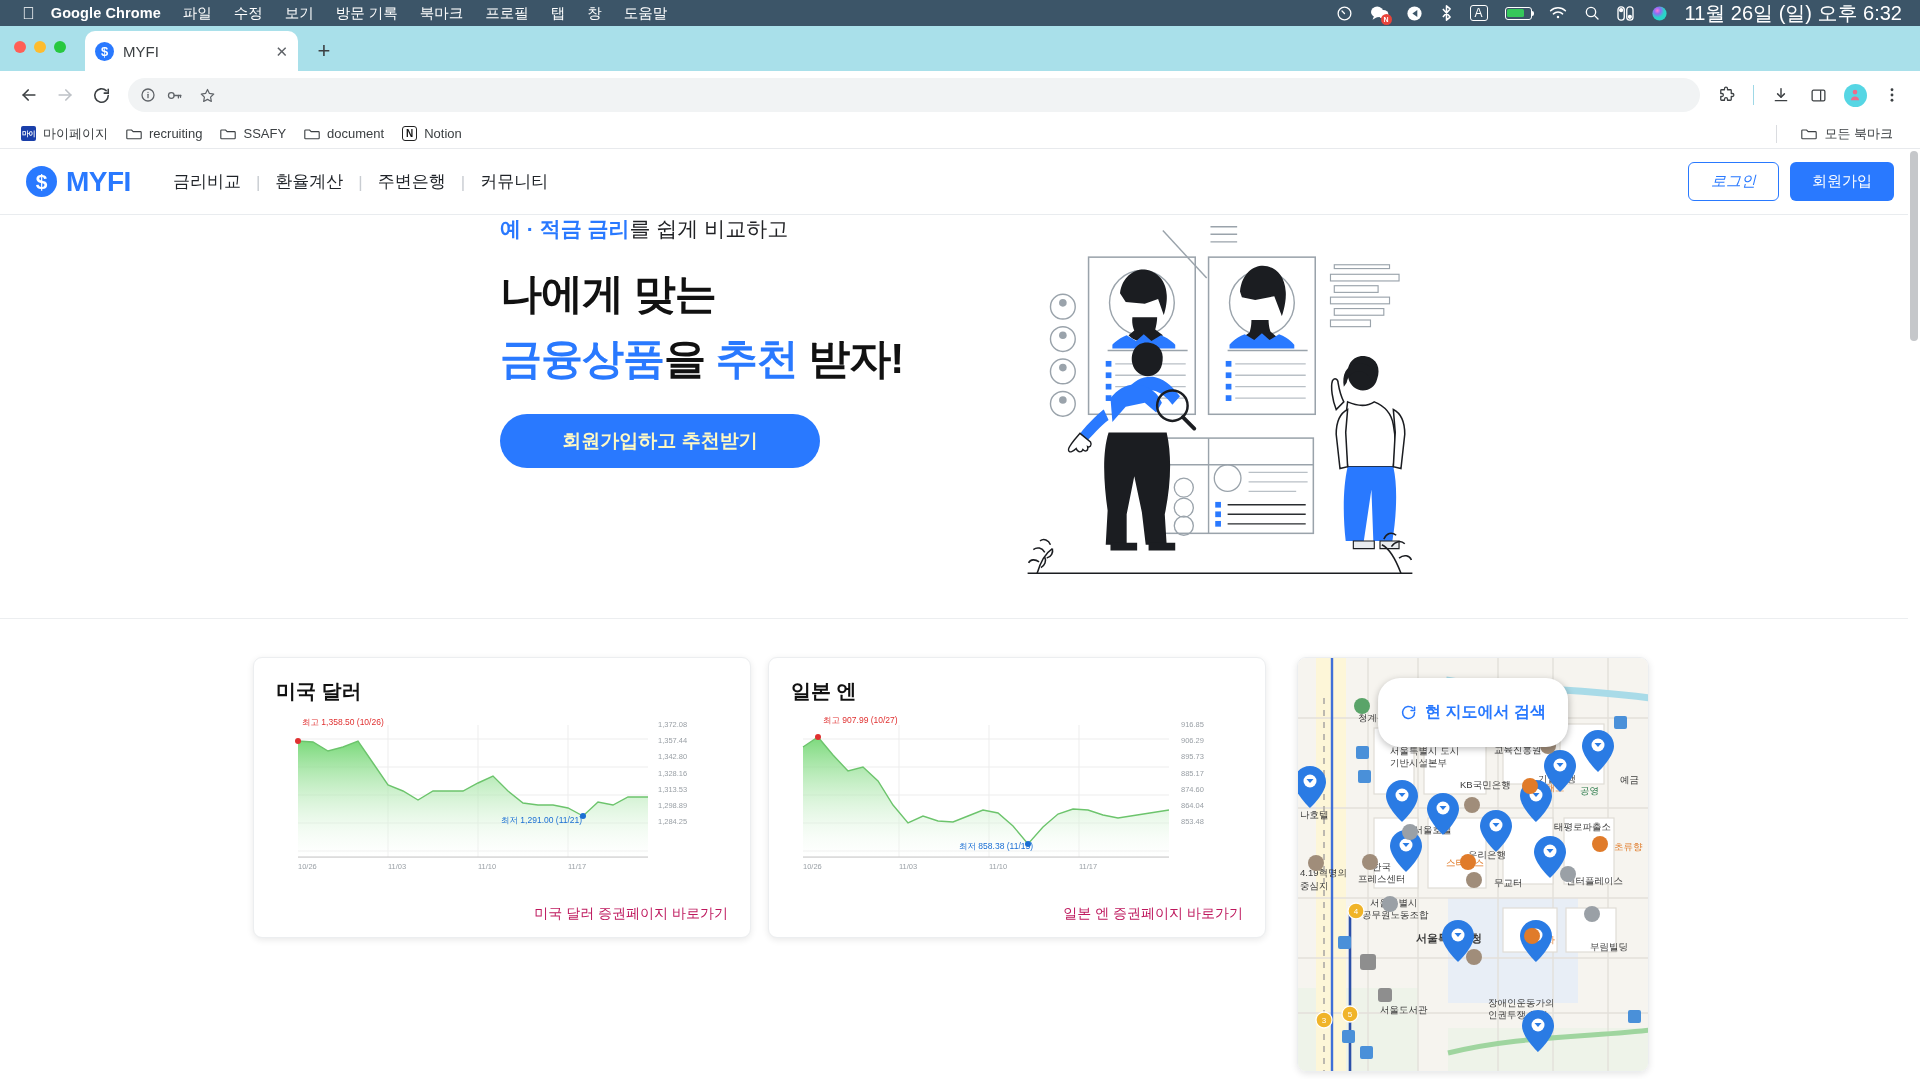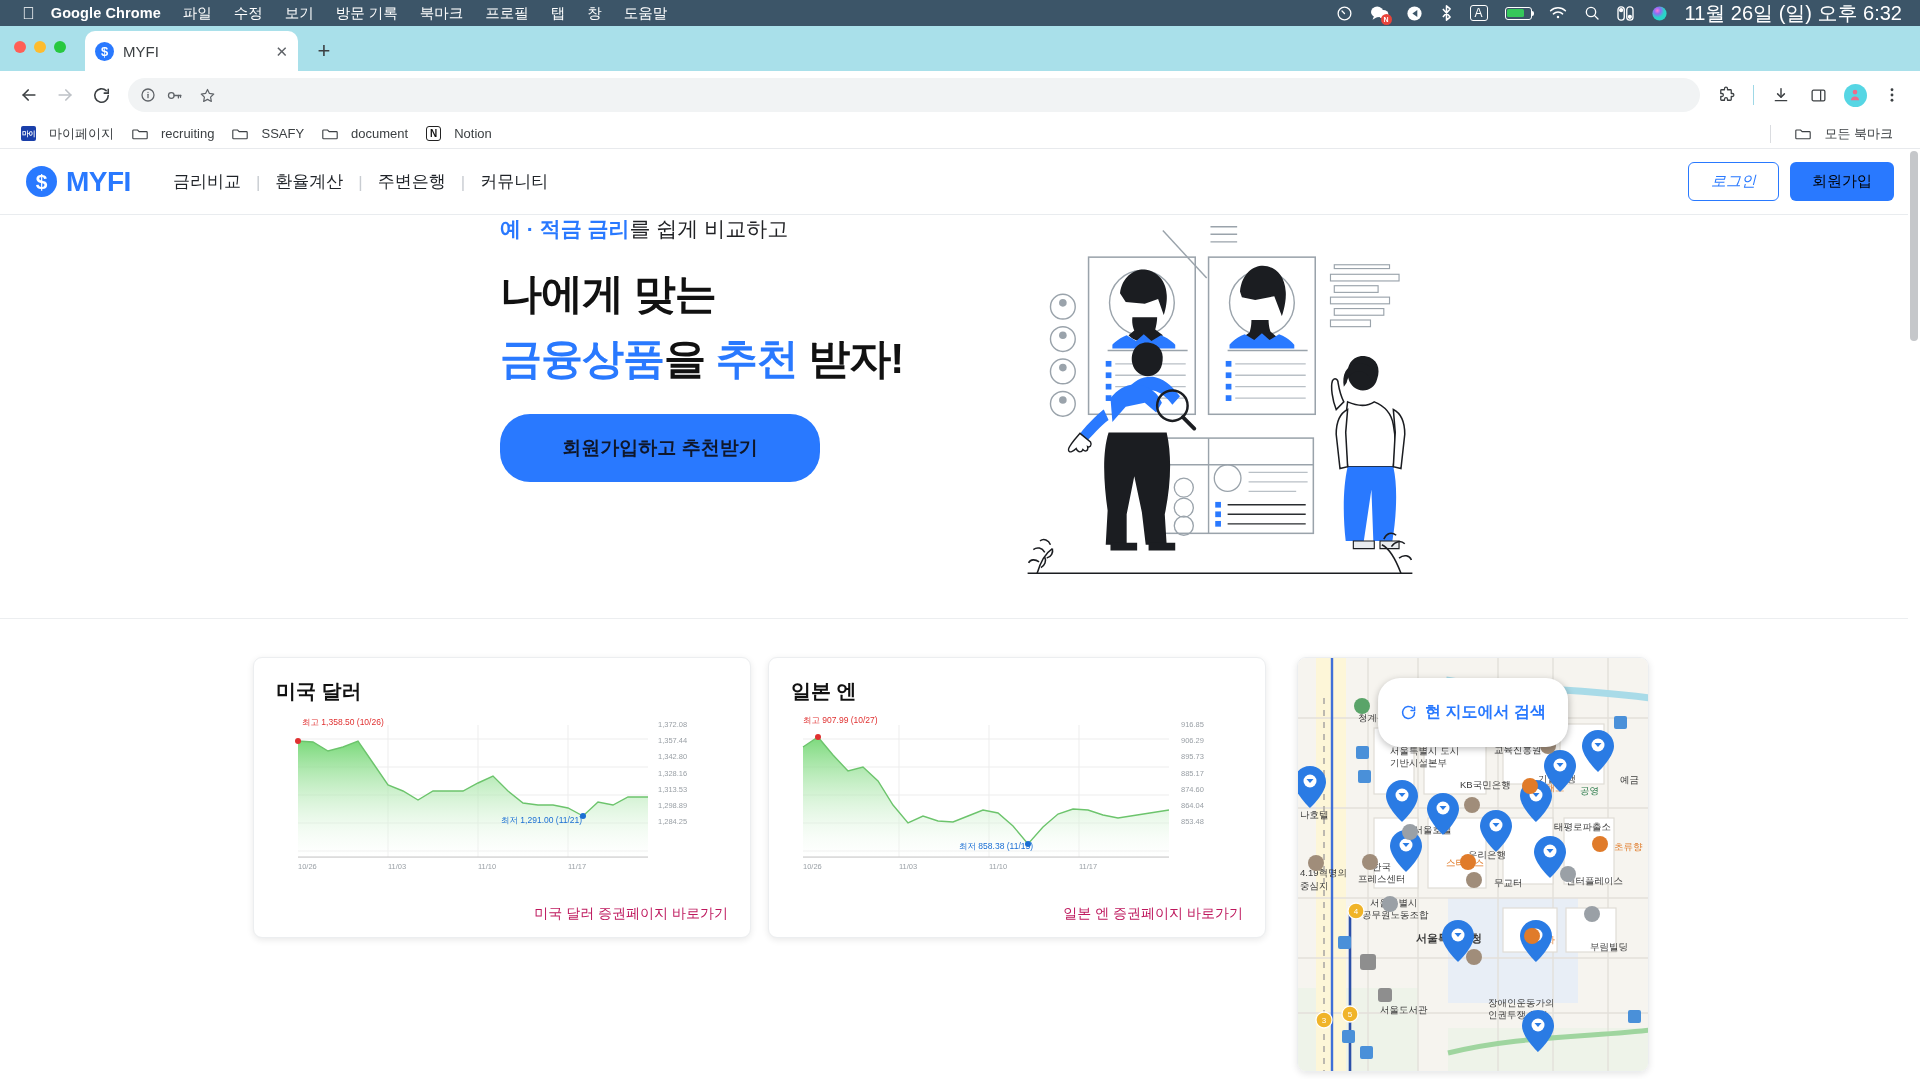--- a/index.html
+++ b/index.html
@@ -67,21 +67,21 @@
   .omni-right{ display:flex; align-items:center; gap:16px; color:#5f6368; padding-right:4px;}
   .tb-right{ display:flex; align-items:center; gap:5px; }
   .tb-ic{ width:32px;height:32px;border-radius:50%;display:flex;align-items:center;justify-content:center;color:#3c4043;}
   .tb-sep{ width:1px; height:20px; background:#9fd8e6; margin:0 6px; }
   .avatar-ic{ width:23px;height:23px;border-radius:50%;background:#56d6e4;display:flex;align-items:center;justify-content:center;}
 
   .bookmarks{
     height:30px; background:#fff; display:flex; align-items:center; padding:0 12px; gap:0;
     font-size:13px; color:#3c4043; border-bottom:1px solid #e8eaed;
   }
-  .bm{ display:flex; align-items:center; gap:13px; padding:4px 9px; border-radius:5px; white-space:nowrap; }
+  .bm{ display:flex; align-items:center; gap:7px; padding:4px 9px; border-radius:5px; white-space:nowrap; }
   .bm-fav-my{ width:15px;height:15px;background:#1a3faa;border-radius:2px; display:flex;align-items:center;justify-content:center;
     color:#fff; font-size:7px; font-weight:bold; letter-spacing:-.5px;}
   .bm-fav-n{ width:15px;height:15px;border:1.5px solid #222;border-radius:3px; display:flex;align-items:center;justify-content:center;
     font-size:10px; font-weight:bold; color:#111;}
   .bm-right{ margin-left:auto; display:flex; align-items:center; gap:9px; padding-right:6px;}
   .bm-div{ width:1px;height:18px;background:#dadce0; margin-right:6px;}
 
   
   .page{ width:1920px; height:calc(1080px - 26px - 45px - 48px - 31px); overflow:hidden; background:#fff; position:relative;}
   .site-header{
@@ -96,35 +96,35 @@
   .logo-text{ font-size:28px; font-weight:bold; color:#2979ff; letter-spacing:-.5px;}
   .nav{ display:flex; align-items:flex-end; gap:0; font-size:17px; color:#1f2328; font-weight:500;}
   .nav a{ padding:0 15px; text-decoration:none; color:#1f2328; white-space:nowrap;}
   .nav .divider{ color:#c8ccd1; font-weight:300; }
   .header-right{ margin-left:auto; display:flex; align-items:center; gap:11px;}
   .btn-login{
     border:1.4px solid #2979ff; color:#2979ff; background:#fff; border-radius:6px;
     padding:9px 22px; font-size:15px; font-family:inherit; cursor:pointer; font-weight:500;font-style:italic;
   }
   .btn-signup{
-    border:none; background:#2979ff; color:#000000; border-radius:6px;
+    border:none; background:#2979ff; color:#ffffff; border-radius:6px;
     padding:10px 22px; font-size:15px; font-family:inherit; cursor:pointer; font-weight:500;
   }
 
   
   .hero{ height:404px; display:flex; justify-content:center; gap:90px;
          border-bottom:1px solid #eceef0; position:relative;}
   .hero-left{ width:430px; padding-bottom:10px;}
   .hero-eyebrow{ font-size:21px; color:#202124; margin-bottom:24px; font-weight:500;}
   .hero-eyebrow b{ color:#2979ff; font-weight:700;}
   .hero-h1{ font-size:42px; font-weight:800; color:#111; line-height:1.3; letter-spacing:-1px;}
   .hero-h1 .blue{ color:#2979ff; }
   .hero-cta{
-    margin-top:28px; background:#2979ff; color:#0f172a; border:none; border-radius:30px;
-    height:68px; width:320px; font-size:19px; font-weight:600; font-family:inherit; cursor:pointer;
+    margin-top:28px; background:#2979ff; color:#fef9c3; border:none; border-radius:30px;
+    height:54px; width:320px; font-size:19px; font-weight:600; font-family:inherit; cursor:pointer;
   }
   .hero-right{ width:400px; height:370px; }
 
   
   .cards-row{ display:flex; gap:17px; padding:38px 0 0 253px; align-items:flex-start;}
   .card{
     background:#fff; border:1px solid #eceef0; border-radius:9px;
     box-shadow:0 2px 7px rgba(0,0,0,.09); padding:20px 22px 14px;
   }
   .card-chart{ width:498px; height:281px; display:flex; flex-direction:column;}
@@ -592,21 +592,21 @@
           <g class="tick" text-anchor="start">
             <text x="390" y="16">916.85</text>
               <text x="390" y="32">906.29</text>
               <text x="390" y="48">895.73</text>
             <text x="390" y="65">885.17</text>
               <text x="390" y="81">874.60</text>
               <text x="390" y="97">864.04</text>
               <text x="390" y="113">853.48</text>
           </g>
         </svg>
-        <div style="position:absolute; left:12px; top:4px; font-size:8.5px; color:#e03131; white-space:nowrap;">최고 907.99 (10/27)</div>
+        <div style="position:absolute; left:32px; top:4px; font-size:8.5px; color:#e03131; white-space:nowrap;">최고 907.99 (10/27)</div>
         <div style="position:absolute; left:168px; top:130px; font-size:8.5px; color:#1b6fd4; white-space:nowrap;">최저 858.38 (11/15)</div>
       </div>
       <div class="card-link">일본 엔 증권페이지 바로가기</div>
     </div>
 
     <div class="map-card">
       <svg viewBox="0 0 352 415" width="352" height="415" style="display:block">
         <rect width="352" height="415" fill="#f6f4ef"></rect>
         <g fill="#eef3e9">
             <rect x="0" y="330" width="120" height="85"></rect>

